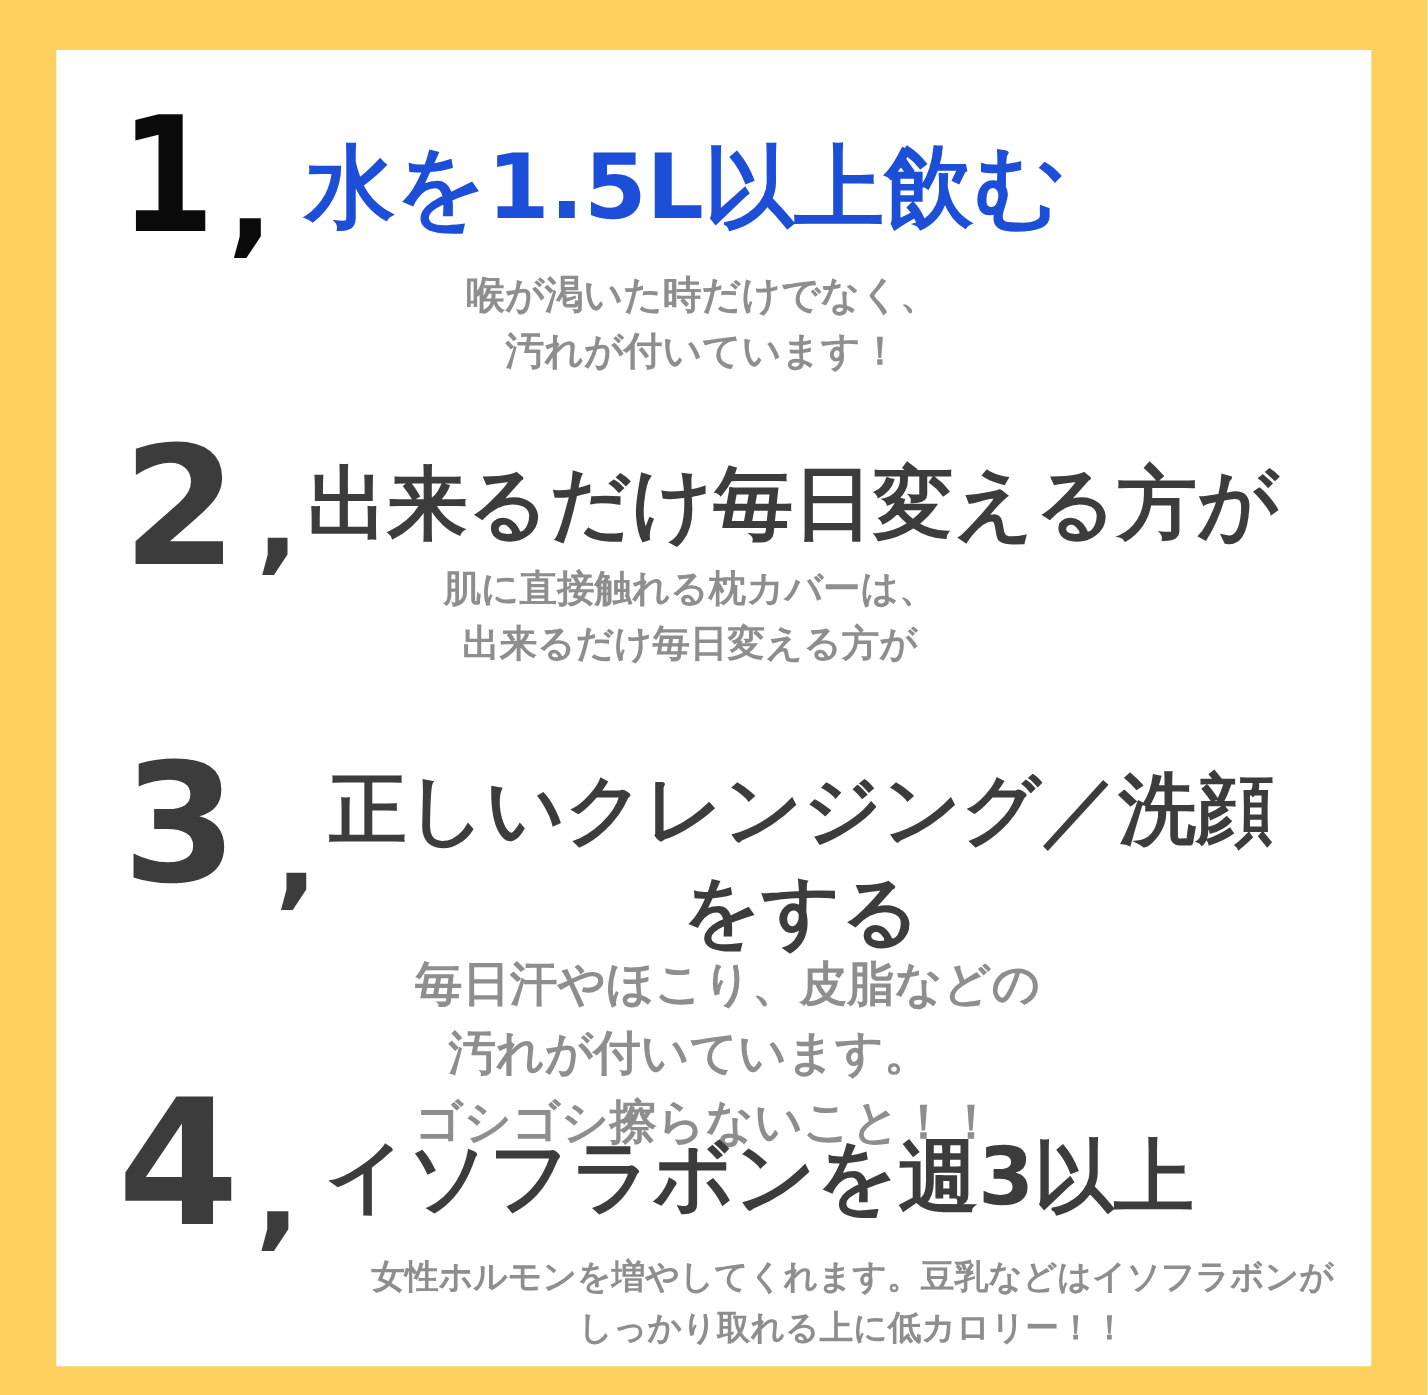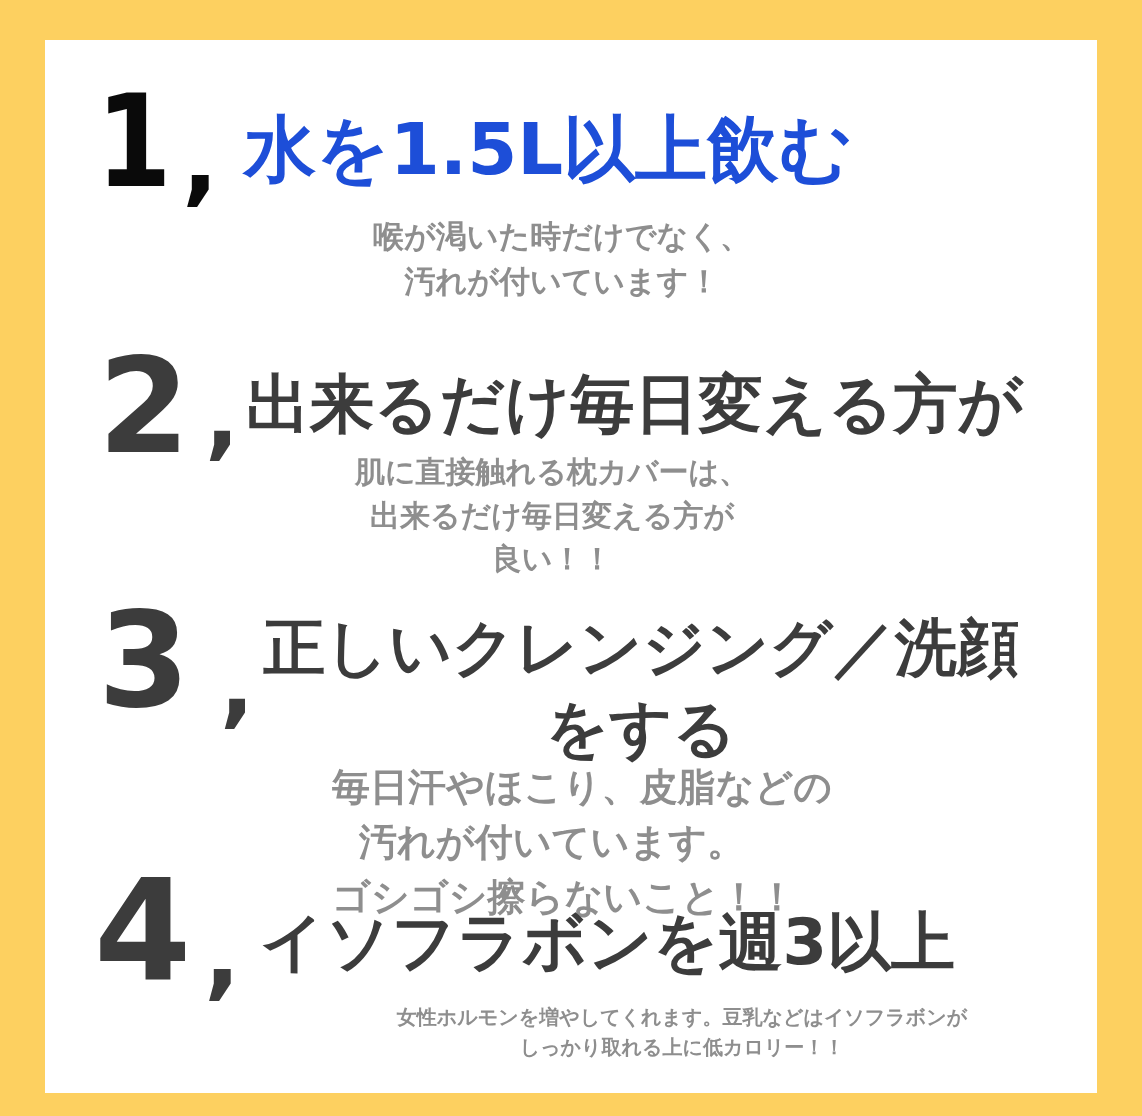--- a/index.html
+++ b/index.html
@@ -63,21 +63,20 @@
 
 <div>
   <span class="num" style="left:98px; top:340px; font-size:132px; color:#3c3c3c;">2</span>
   <span class="comma" style="left:205px; top:372px; font-size:90px; color:#3c3c3c;">,</span>
   <div class="heading" style="left:246px; top:368px; font-size:64px; color:#3c3c3c;">
     <div>出来るだけ毎日変える方が</div>
   </div>
   <div class="sub" style="left:290px; top:450px; width:500px; font-size:30px;">
     <div>肌に直接触れる枕カバーは、</div>
     <div>出来るだけ毎日変える方が</div>
-    <div>良い！！</div>
   </div>
 </div>
 
 <div>
   <span class="num" style="left:98px; top:594px; font-size:132px; color:#3c3c3c;">3</span>
   <span class="comma" style="left:220px; top:640px; font-size:90px; color:#3c3c3c;">,</span>
   <div class="heading" style="left:232px; top:608px; width:770px; font-size:62px; color:#3c3c3c; text-align:center; line-height:1.3;margin-left:24px;">
     <div>正しいクレンジング／洗顔</div>
     <div>をする</div>
   </div>
@@ -87,17 +86,17 @@
     <div>ゴシゴシ擦らないこと！！</div>
   </div>
 </div>
 
 <div>
   <span class="num" style="left:94px; top:862px; font-size:140px; color:#3c3c3c;">4</span>
   <span class="comma" style="left:204px; top:906px; font-size:96px; color:#3c3c3c;">,</span>
   <div class="heading" style="left:232px; top:906px; font-size:64px; color:#3c3c3c;margin-left:28px;">
     <div>イソフラボンを週3以上</div>
   </div>
-  <div class="sub" style="left:240px; top:1002px; width:860px; font-size:20px; line-height:1.5;">
+  <div class="sub" style="left:240px; top:1002px; width:860px; font-size:27px; line-height:1.5;">
     <div>女性ホルモンを増やしてくれます。豆乳などはイソフラボンが</div>
     <div>しっかり取れる上に低カロリー！！</div>
   </div>
 </div>
 
 </body></html>

